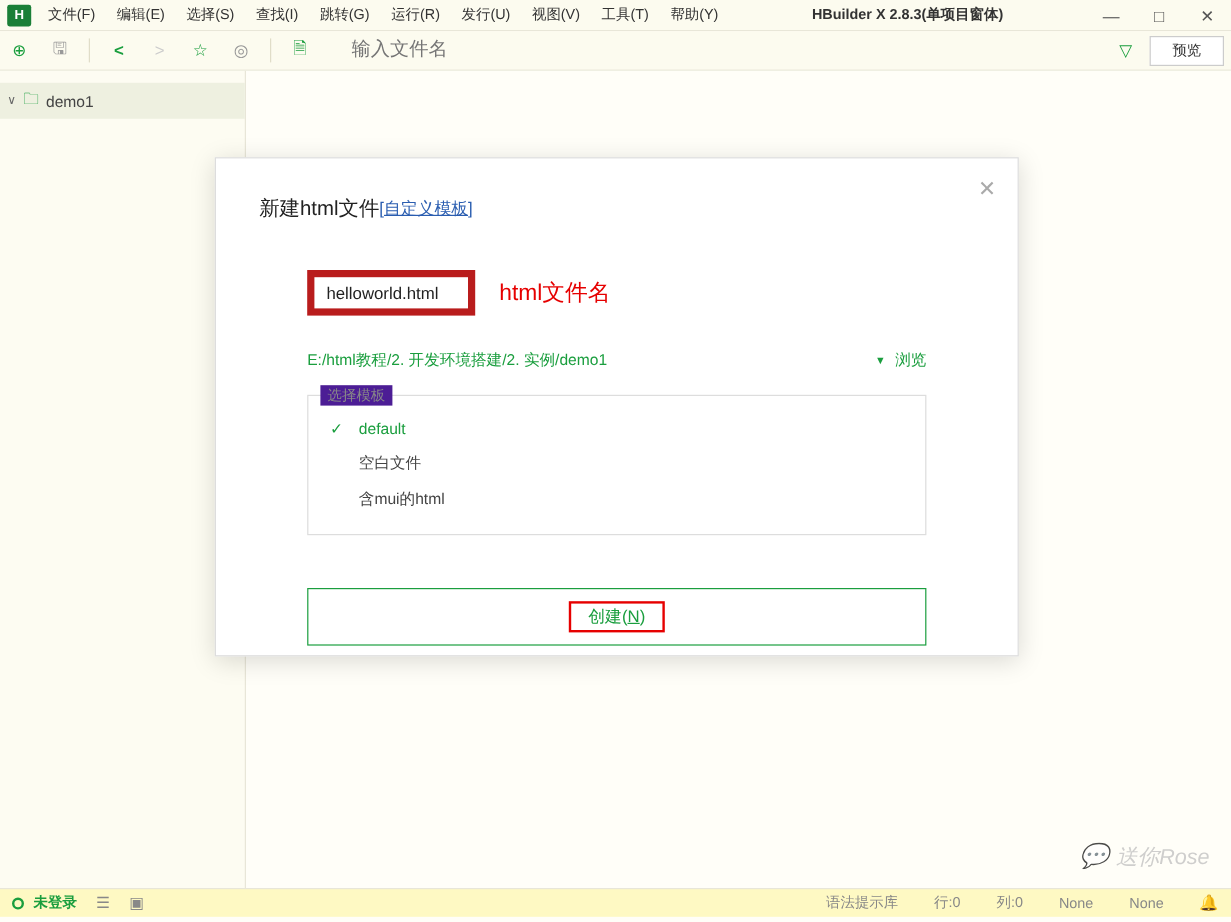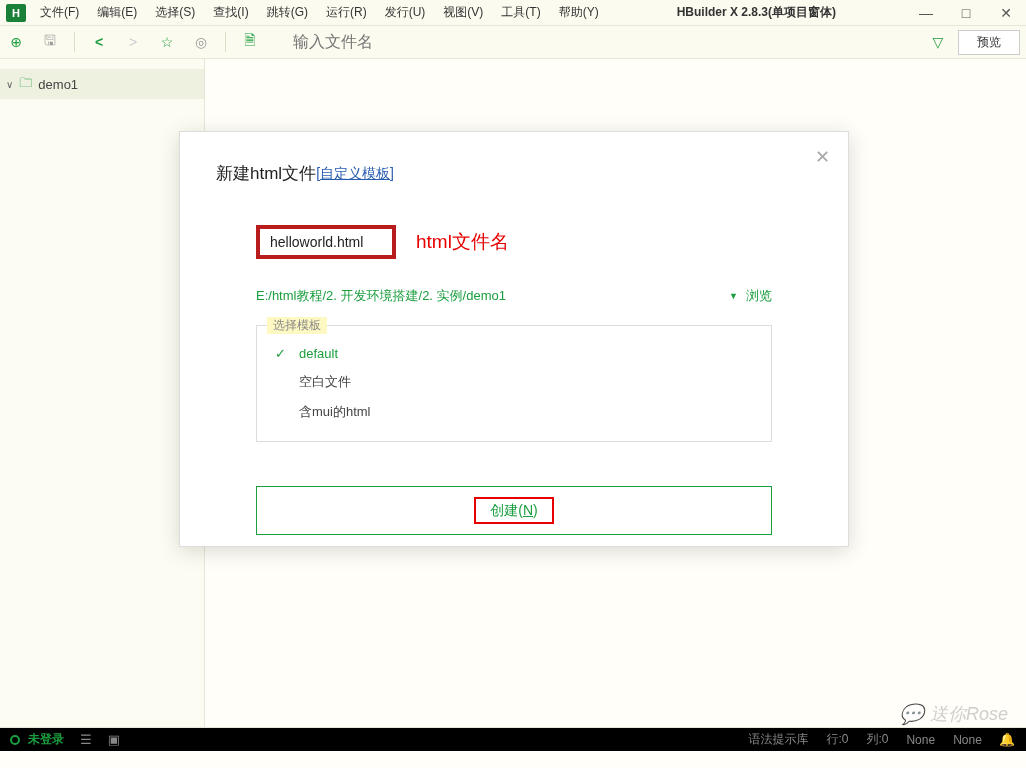--- a/index.html
+++ b/index.html
@@ -34,50 +34,50 @@
 .editor { flex: 1; background: #fffef8; }
 
 
 .dialog-overlay { position: absolute; left: 179px; top: 131px; width: 670px; height: 416px; background: #fff; border: 1px solid #ddd; box-shadow: 0 4px 20px rgba(0,0,0,0.15); padding: 30px 36px; }
 .dlg-header { display: flex; align-items: center; justify-content: flex-start; margin-bottom: 40px; }
 .dlg-title { font-size: 17px; color: #222; }
 .dlg-link { color: #2a5db0; font-size: 14px; text-decoration: underline; }
 .dlg-close { position: absolute; right: 18px; top: 14px; font-size: 18px; color: #aaa; cursor: pointer; }
 .dlg-body { padding: 0 40px; }
 .filename-row { display: flex; align-items: center; gap: 20px; margin-bottom: 28px; }
-.filename-box { border: 4px solid #b91c1c; padding: 5px 10px; font-size: 14px; color: #222; min-width: 140px; }
+.filename-box { border: 6px solid #b91c1c; padding: 5px 10px; font-size: 14px; color: #222; min-width: 140px; }
 .filename-annot { color: #e60000; font-size: 19px; }
 .path-row { display: flex; align-items: center; justify-content: space-between; margin-bottom: 20px; font-size: 13px; }
 .path-text { color: #1a9e3e; }
 .browse { color: #1a9e3e; display: flex; align-items: center; gap: 8px; }
 .caret-down { font-size: 9px; color: #1a9e3e; }
 .template-box { border: 1px solid #ddd; padding: 0; position: relative; }
-.template-legend { position: absolute; top: -9px; left: 10px; background: #fef9c3; padding: 0 6px; font-size: 12px; color: #888; }
+.template-legend { position: absolute; top: -9px; left: 10px; background: #4c1d95; padding: 0 6px; font-size: 12px; color: #888; }
 .tpl-list { padding: 14px 18px; }
 .tpl-item { display: flex; align-items: center; padding: 6px 0; font-size: 13px; color: #444; gap: 10px; }
 .tpl-item.selected { color: #1a9e3e; }
 .check { color: #1a9e3e; font-size: 13px; width: 14px; }
 .tpl-spacer { width: 14px; }
 .create-row { margin-top: 44px; }
 .create-btn-outer { border: 1px solid #1a9e3e; padding: 10px; text-align: center; position: relative; }
 .create-label-box { display: inline-block; border: 2px solid #e60000; padding: 2px 14px; }
 .create-label { color: #1a9e3e; font-size: 14px; }
 .create-label u { text-decoration: underline; }
 
 
 .watermark { position: absolute; right: 18px; bottom: 42px; color: #bbb; font-size: 18px; display: flex; align-items: center; gap: 6px; opacity: 0.7; font-style: italic; }
 .wm-icon { font-size: 20px; }
 
 
-.statusbar { position: absolute; bottom: 17px; left: 0; right: 0; height: 24px; background: #000000; border-top: 1px solid #e8e6d8; display: flex; align-items: center; padding: 0 10px; font-size: 12px; color: #666; gap: 16px; }
+.statusbar { position: absolute; bottom: 4px; left: 0; right: 0; height: 24px; background: #fef9c3; border-top: 1px solid #e8e6d8; display: flex; align-items: center; padding: 0 10px; font-size: 12px; color: #666; gap: 16px; }
 .status-left { display: flex; align-items: center; gap: 8px; }
 .login-dot { width: 10px; height: 10px; border: 2px solid #1a9e3e; border-radius: 50%; }
 .login-text { color: #1a9e3e; font-weight: bold; }
 .status-icon { color: #888; font-size: 13px; }
-.status-right { margin-left: auto; display: flex; gap: 18px; align-items: center; color: #888; }
+.status-right { margin-left: auto; display: flex; gap: 30px; align-items: center; color: #888; }
 </style>
 </head>
 <body>
 
 <div class="titlebar">
   <div class="app-icon">H</div>
   <div class="menu-items">
     <div class="menu-item">文件(F)</div>
     <div class="menu-item">编辑(E)</div>
     <div class="menu-item">选择(S)</div>

